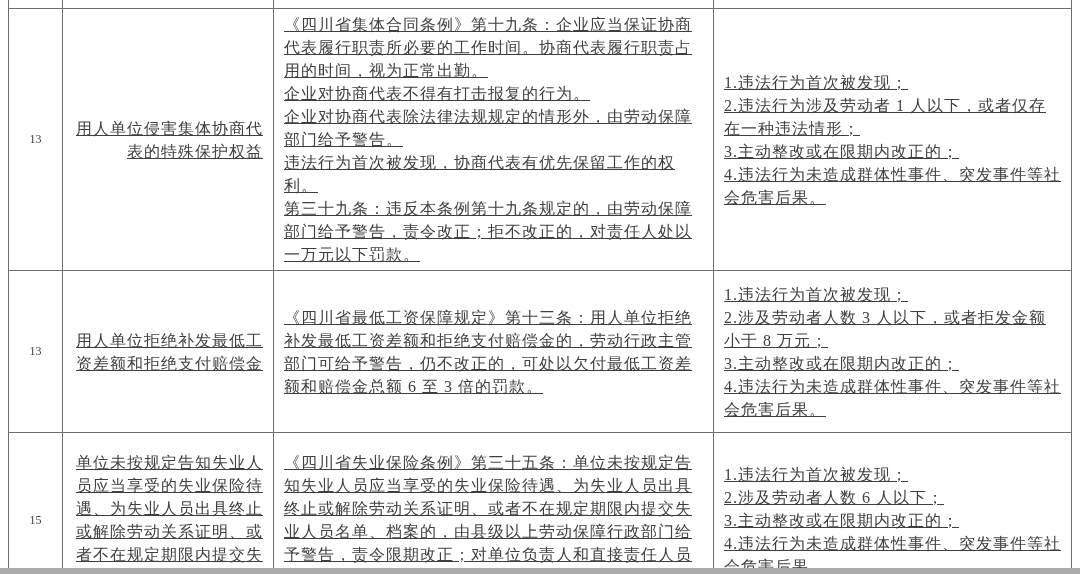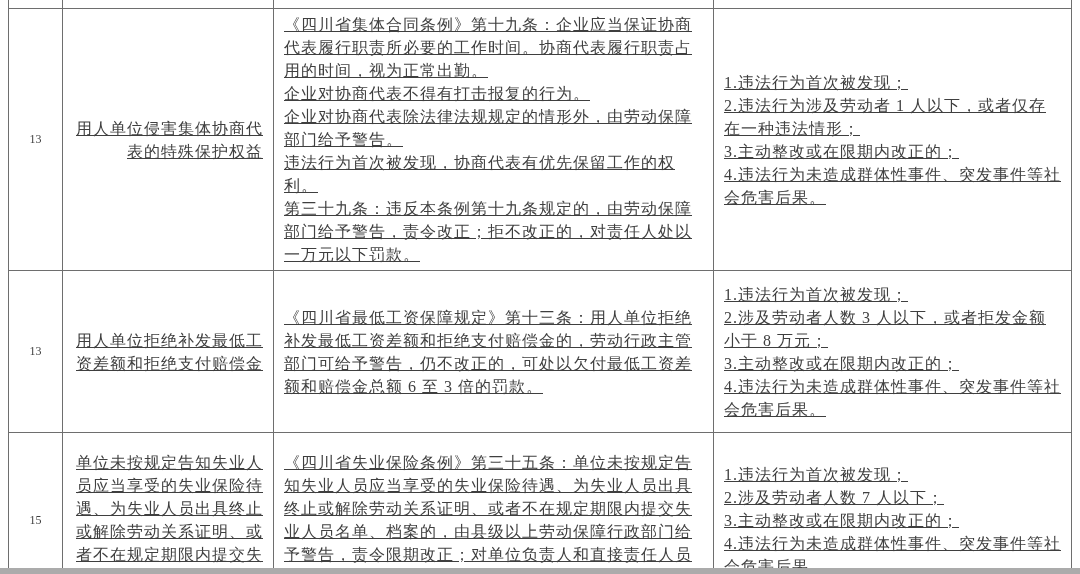--- a/index.html
+++ b/index.html
@@ -128,21 +128,21 @@
     <tr class="row-15">
       <td class="c-num">15</td>
       <td class="c-violation">
         <div class="para">单位未按规定告知失业人员应当享受的失业保险待遇、为失业人员出具终止或解除劳动关系证明、或者不在规定期限内提交失业人员名单、档案</div>
       </td>
       <td class="c-legal">
         <div class="para">《四川省失业保险条例》第三十五条：单位未按规定告知失业人员应当享受的失业保险待遇、为失业人员出具终止或解除劳动关系证明、或者不在规定期限内提交失业人员名单、档案的，由县级以上劳动保障行政部门给予警告，责令限期改正；对单位负责人和直接责任人员可处五百元以上二千元以下罚款。</div>
       </td>
       <td class="c-cond">
         <div class="para">1.违法行为首次被发现；</div>
-        <div class="para">2.涉及劳动者人数 7 人以下；</div>
+        <div class="para">2.涉及劳动者人数 6 人以下；</div>
         <div class="para">3.主动整改或在限期内改正的；</div>
         <div class="para">4.违法行为未造成群体性事件、突发事件等社会危害后果。</div>
       </td>
     </tr>
   </tbody>
     </table>
 
   <div class="bottom-strip"></div>
 </div>
 

